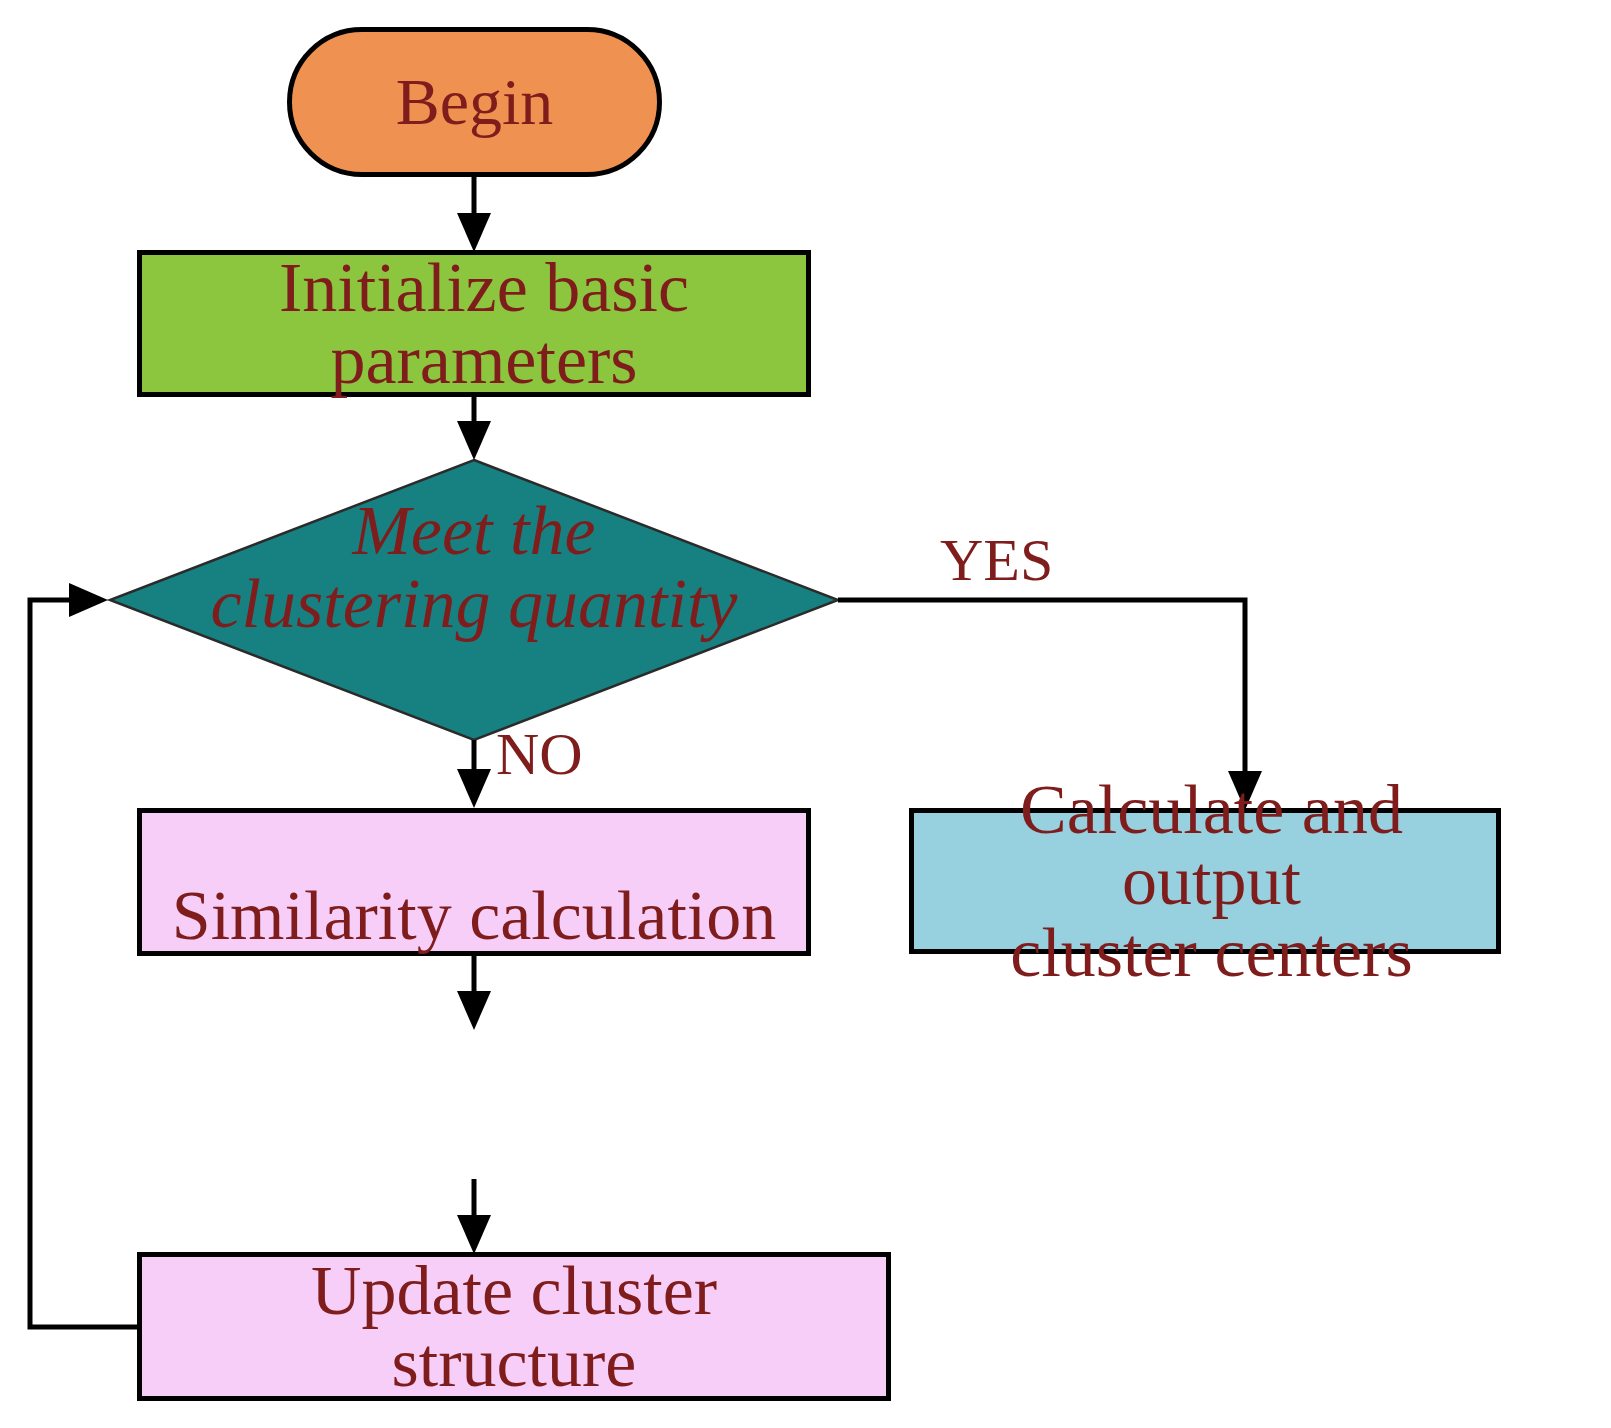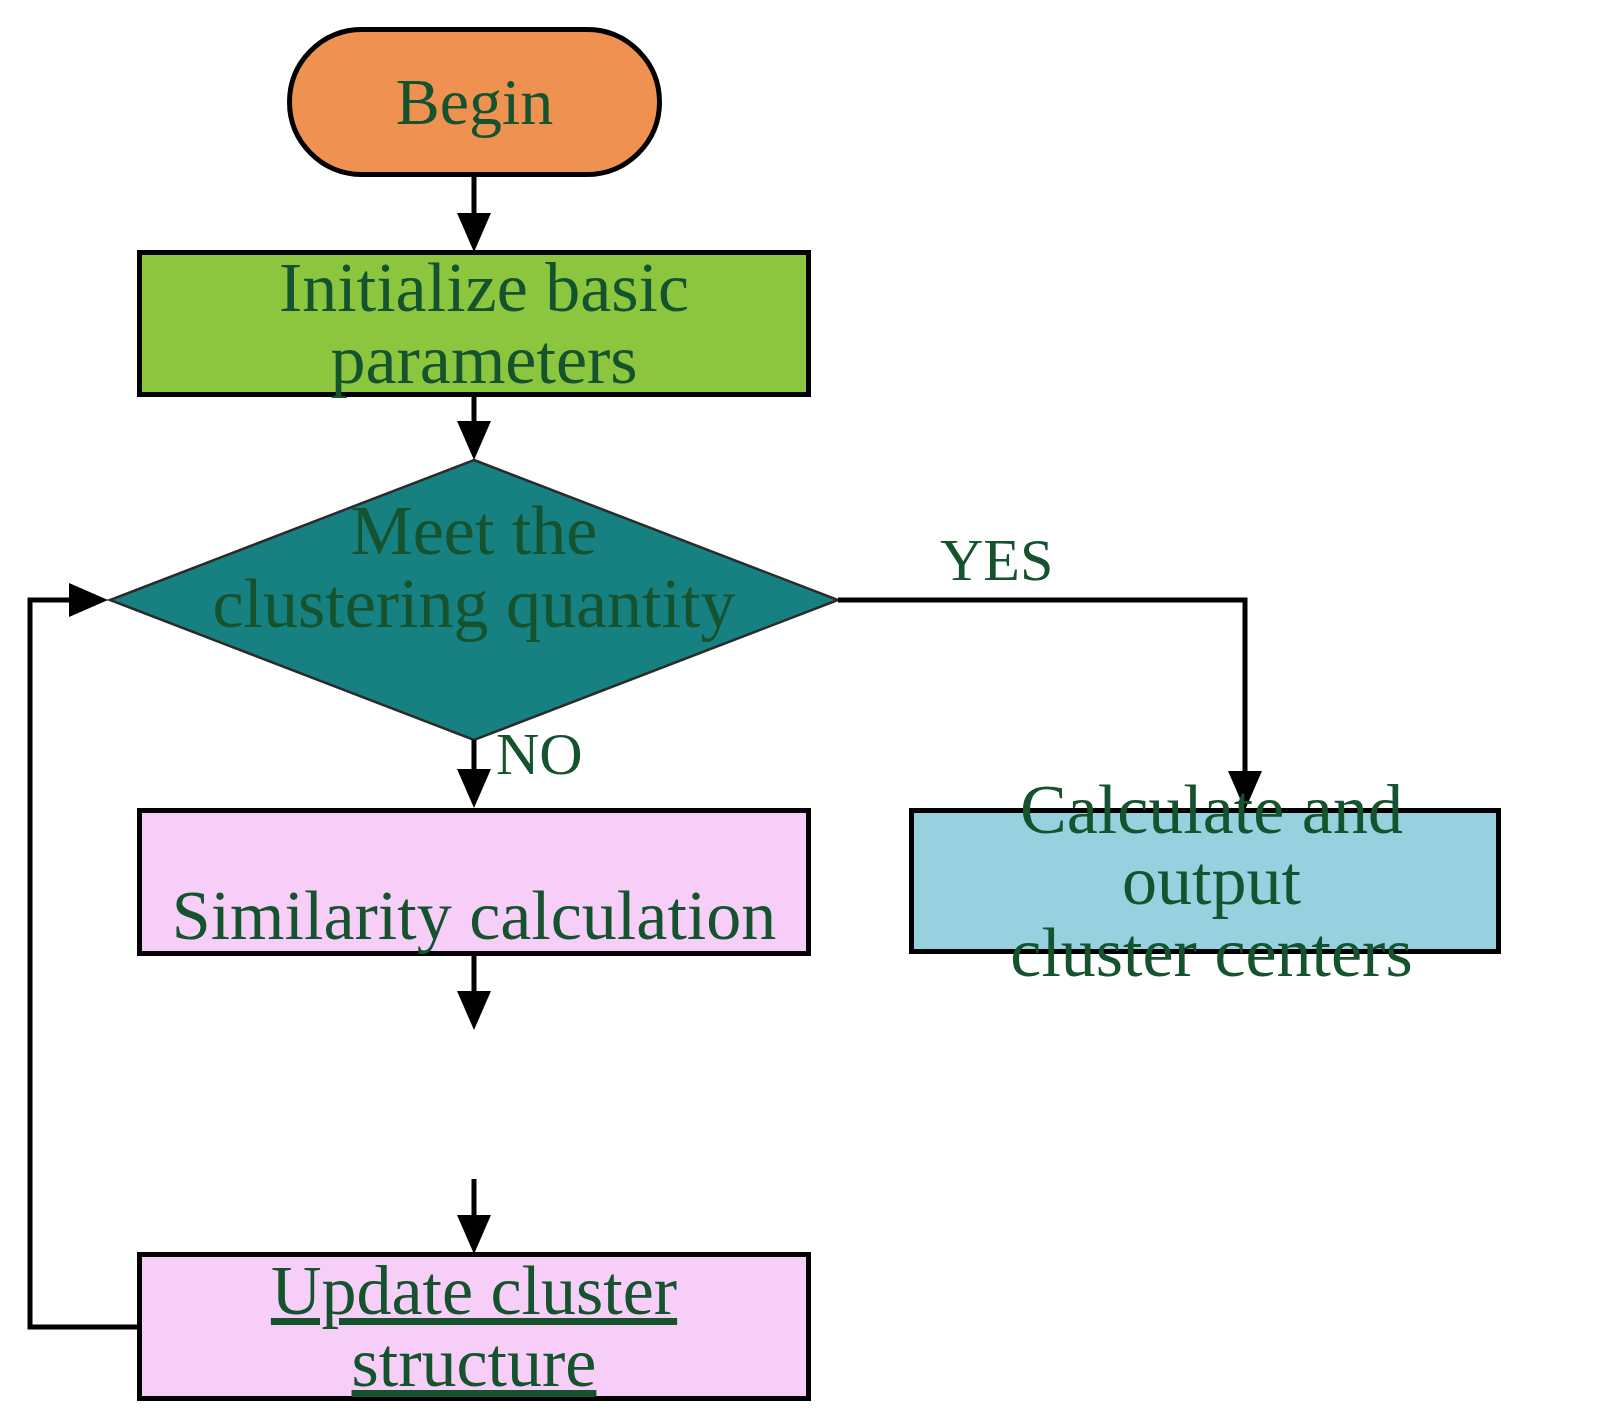--- a/index.html
+++ b/index.html
@@ -2,21 +2,21 @@
 <html><head>
 <meta charset="utf-8">
 <style>
   html, body { margin: 0; padding: 0; background: #ffffff; }
   #canvas {
     position: relative;
     width: 1611px;
     height: 1428px;
     background: #ffffff;
     font-family: "Liberation Serif", "DejaVu Serif", serif;
-    color: #14532d;
+    color: #7f1d1d;
     overflow: hidden;
   }
   #connectors {
     position: absolute;
     left: 0; top: 0;
     width: 1611px; height: 1428px;
   }
   .node {
     position: absolute;
     box-sizing: border-box;
@@ -54,35 +54,35 @@
     background: #F6CEF7;
     align-items: flex-end;
   }
   .proc-merge {
     left: 137px; top: 1028px;
     width: 674px; height: 151px;
     background: #F6CEF7;
   }
   .proc-update {
     left: 137px; top: 1252px;
-    width: 674px; height: 149px;
+    width: 754px; height: 149px;
     background: #F6CEF7;
-    text-decoration: underline;
   }
   .decision-label {
     position: absolute;
     left: 130px; top: 468px;
     width: 688px; height: 200px;
     display: flex;
     align-items: center;
     justify-content: center;
     text-align: center;
     font-size: 70px;
     line-height: 1.04;
     white-space: pre-line;
+    font-style: italic;
   }
   .edge-label {
     position: absolute;
     font-size: 60px;
     line-height: 1;
   }
   .edge-label-yes {
     left: 940px; top: 530px;
     width: 200px;
   }

